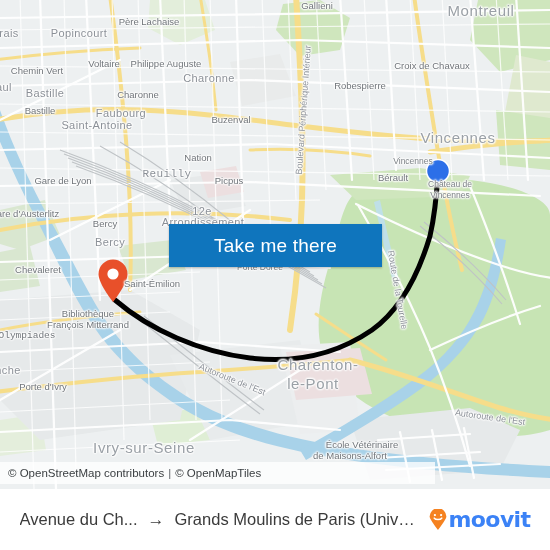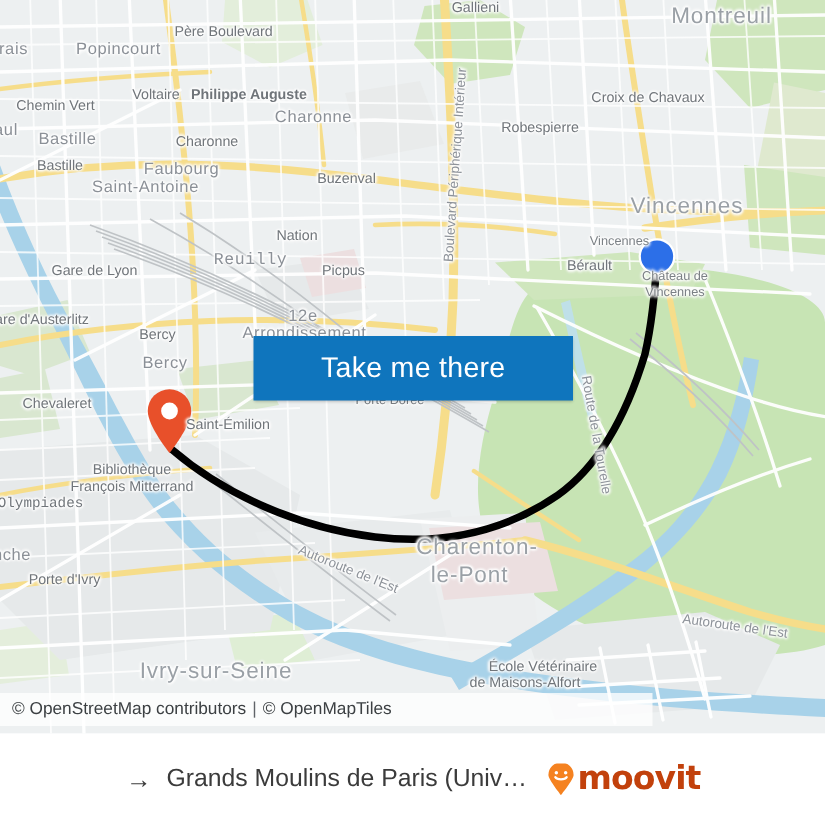--- a/index.html
+++ b/index.html
@@ -98,21 +98,21 @@
 
   
   #moovit-logo {
     display: flex; align-items: center; gap: 2px;
   }
   #moovit-pin { width: 18px; height: 21px; display:block; }
   #moovit-word {
     font-family: "DejaVu Sans", sans-serif;
     font-size: 22px;
     font-weight: bold;
-    color: #c2410c;
+    color: #3b82f6;
     letter-spacing: -.6px;
     line-height: 1;
   }
 </style>
 </head>
 <body>
 
 <div id="app">
 
   <div id="map">
@@ -261,28 +261,28 @@
         <circle cx="438" cy="171" r="11.5" fill="#2c6fe8" stroke="#ffffff" stroke-width="1.5"></circle>
 
         <g transform="translate(113,302)">
           <path d="M0,0 C0,0 -14.5,-18 -14.5,-28 A14.5,14.5 0 1,1 14.5,-28 C14.5,-18 0,0 0,0 Z" fill="#e8502a"></path>
           <circle cx="0" cy="-28" r="5.6" fill="#ffffff"></circle>
         </g>
       </g>
     </svg>
 
     <div id="map-labels">
-        <div class="maplabel lbl-poi" style="left: 149px; top: 22px;">Père Boulevard</div>
+        <div class="maplabel lbl-poi" style="left: 149px; top: 22px;">Père Lachaise</div>
         <div class="maplabel lbl-poi" style="left: 317px; top: 6px;">Gallieni</div>
         <div class="maplabel lbl-city" style="left: 481px; top: 11px;">Montreuil</div>
         <div class="maplabel lbl-place" style="left: 79px; top: 34px;">Popincourt</div>
         <div class="maplabel lbl-place" style="left: 9px; top: 34px;">rais</div>
         <div class="maplabel lbl-poi" style="left: 37px; top: 71px;">Chemin Vert</div>
         <div class="maplabel lbl-poi" style="left: 104px; top: 64px;">Voltaire</div>
-        <div class="maplabel lbl-poi" style="left: 166px; top: 64px; font-weight: bold;">Philippe Auguste</div>
+        <div class="maplabel lbl-poi" style="left: 166px; top: 64px;">Philippe Auguste</div>
         <div class="maplabel lbl-place" style="left: 209px; top: 79px;">Charonne</div>
         <div class="maplabel lbl-poi" style="left: 432px; top: 66px;">Croix de Chavaux</div>
         <div class="maplabel lbl-poi" style="left: 360px; top: 86px;">Robespierre</div>
         <div class="maplabel lbl-place" style="left: 4px; top: 88px;">aul</div>
         <div class="maplabel lbl-place" style="left: 45px; top: 94px;">Bastille</div>
         <div class="maplabel lbl-poi" style="left: 40px; top: 111px;">Bastille</div>
         <div class="maplabel lbl-poi" style="left: 138px; top: 95px;">Charonne</div>
         <div class="maplabel lbl-place" style="left: 97px; top: 114px; padding-left: 48px;">Faubourg</div>
         <div class="maplabel lbl-place" style="left: 97px; top: 126px;">Saint-Antoine</div>
         <div class="maplabel lbl-poi" style="left: 231px; top: 120px;">Buzenval</div>
@@ -326,20 +326,21 @@
     </button>
 
     <div id="attribution">
       <a href="#">© OpenStreetMap contributors</a>
       <span class="attr-sep">|</span>
       <a href="#">© OpenMapTiles</a>
     </div>
   </div>
 
   <div id="footer">
+    <span id="origin" class="endpoint">Avenue du Ch...</span>
     <span id="arrow-icon">→</span>
     <span id="destination" class="endpoint">Grands Moulins de Paris (Universit...</span>
 
     <span id="moovit-logo">
       <svg id="moovit-pin" viewBox="0 0 18 21">
         <path d="M9,21 C9,21 17.4,10.6 17.4,7.6 A8.4,8.4 0 1,0 0.6,7.6 C0.6,10.6 9,21 9,21 Z" fill="#f58220"></path>
         <circle cx="5.9" cy="6.1" r="1.15" fill="#ffffff"></circle>
         <circle cx="12.1" cy="6.1" r="1.15" fill="#ffffff"></circle>
         <path d="M5.2,9.1 C6.4,11.1 11.6,11.1 12.8,9.1" stroke="#ffffff" stroke-width="1.5" fill="none" stroke-linecap="round"></path>
       </svg>

